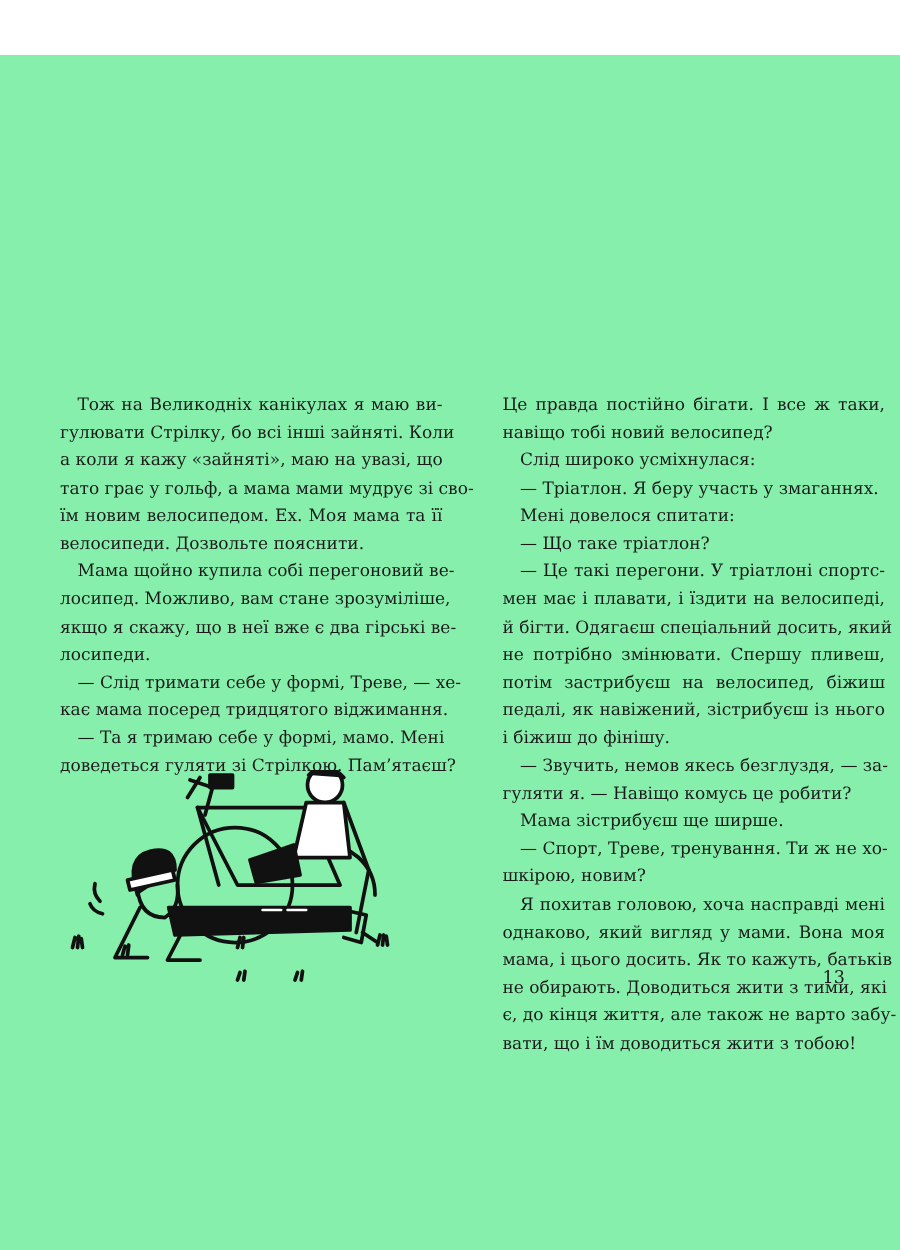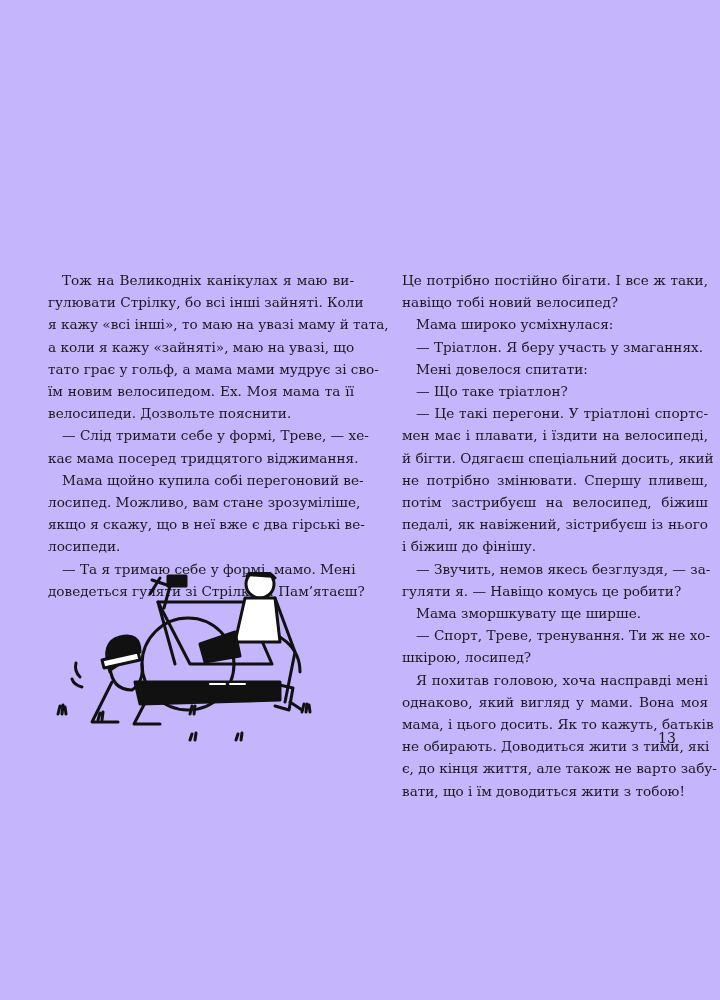--- a/index.html
+++ b/index.html
@@ -1,51 +1,50 @@
 <!DOCTYPE html>
 <html><head>
 <meta charset="utf-8">
 <style>
   html, body { margin: 0; padding: 0; background: #ffffff; }
   body { width: 720px; height: 1000px; position: relative; overflow: hidden;
          font-family: "DejaVu Serif", "Liberation Serif", serif; color: #1a1a1a; }
-  .spread { position: absolute; inset: 0; background: #c4b5fd; }
+  .spread { position: absolute; inset: 0; background: #86efac; margin-top: 44px; }
   .col { position: absolute; top: 269px; width: 306px; font-size: 13.6px; line-height: 22.2px; }
   .col.left { left: 48px; }
   .col.right { left: 402px; }
   .col p { margin: 0; text-align: justify; text-align-last: left; hyphens: manual; }
   .line { display: block; text-align: justify; text-align-last: justify; white-space: nowrap; }
   .line.last { text-align-last: left; }
   .line.ind { padding-left: 14px; }
   .illustration { position: absolute; left: 40px; top: 572px; width: 280px; height: 170px; }
   .page-number { position: absolute; left: 658px; top: 730px; font-size: 14px; }
 </style>
 </head>
 <body>
 
 <div class="spread">
   <div class="col left" id="left-col">
       <p>
         <span class="line ind">Тож на Великодніх канікулах я маю ви-</span>
         <span class="line">гулювати Стрілку, бо всі інші зайняті. Коли</span>
-        <span class="line">я кажу «всі інші», то маю на увазі маму й тата,</span>
         <span class="line">а коли я кажу «зайняті», маю на увазі, що</span>
         <span class="line">тато грає у гольф, а мама мами мудрує зі сво-</span>
         <span class="line">їм новим велосипедом. Ех. Моя мама та її</span>
         <span class="line last">велосипеди. Дозвольте пояснити.</span>
       </p>
       <p>
-        <span class="line ind">— Слід тримати себе у формі, Треве, — хе-</span>
-        <span class="line last">кає мама посеред тридцятого віджимання.</span>
-      </p>
-      <p>
         <span class="line ind">Мама щойно купила собі перегоновий ве-</span>
         <span class="line">лосипед. Можливо, вам стане зрозуміліше,</span>
         <span class="line">якщо я скажу, що в неї вже є два гірські ве-</span>
         <span class="line last">лосипеди.</span>
+      </p>
+      <p>
+        <span class="line ind">— Слід тримати себе у формі, Треве, — хе-</span>
+        <span class="line last">кає мама посеред тридцятого віджимання.</span>
       </p>
       <p>
         <span class="line ind">— Та я тримаю себе у формі, мамо. Мені</span>
         <span class="line last">доведеться гуляти зі Стрілкою. Пам’ятаєш?</span>
       </p>
     </div>
 
   <div class="illustration">
     <svg width="280" height="170" viewBox="0 0 280 170">
       <g fill="none" stroke="#111" stroke-width="3" stroke-linecap="round" stroke-linejoin="round">
@@ -81,25 +80,25 @@
         <path d="M72 110 L52 150 L78 150"></path>
         <path d="M108 125 L94 152 L120 152"></path>
         <path d="M40 105 q-6 -6 -4 -14 M42 115 q-8 -2 -10 -8"></path>
         <path d="M235 112 l18 4 l-4 22 l-14 -4"></path>
       </g>
     </svg>
   </div>
 
   <div class="col right" id="right-col">
       <p>
-        <span class="line">Це потрібно постійно бігати. І все ж таки,</span>
+        <span class="line">Це правда постійно бігати. І все ж таки,</span>
         <span class="line last">навіщо тобі новий велосипед?</span>
       </p>
       <p>
-        <span class="line last ind">Мама широко усміхнулася:</span>
+        <span class="line last ind">Слід широко усміхнулася:</span>
       </p>
       <p>
         <span class="line last ind">— Тріатлон. Я беру участь у змаганнях.</span>
       </p>
       <p>
         <span class="line last ind">Мені довелося спитати:</span>
       </p>
       <p>
         <span class="line last ind">— Що таке тріатлон?</span>
       </p>
@@ -110,25 +109,25 @@
         <span class="line">не потрібно змінювати. Спершу пливеш,</span>
         <span class="line">потім застрибуєш на велосипед, біжиш</span>
         <span class="line">педалі, як навіжений, зістрибуєш із нього</span>
         <span class="line last">і біжиш до фінішу.</span>
       </p>
       <p>
         <span class="line ind">— Звучить, немов якесь безглуздя, — за-</span>
         <span class="line last">гуляти я. — Навіщо комусь це робити?</span>
       </p>
       <p>
-        <span class="line last ind">Мама зморшкувату ще ширше.</span>
+        <span class="line last ind">Мама зістрибуєш ще ширше.</span>
       </p>
       <p>
         <span class="line ind">— Спорт, Треве, тренування. Ти ж не хо-</span>
-        <span class="line last">шкірою, лосипед?</span>
+        <span class="line last">шкірою, новим?</span>
       </p>
       <p>
         <span class="line ind">Я похитав головою, хоча насправді мені</span>
         <span class="line">однаково, який вигляд у мами. Вона моя</span>
         <span class="line">мама, і цього досить. Як то кажуть, батьків</span>
         <span class="line">не обирають. Доводиться жити з тими, які</span>
         <span class="line">є, до кінця життя, але також не варто забу-</span>
         <span class="line last">вати, що і їм доводиться жити з тобою!</span>
       </p>
     </div>

